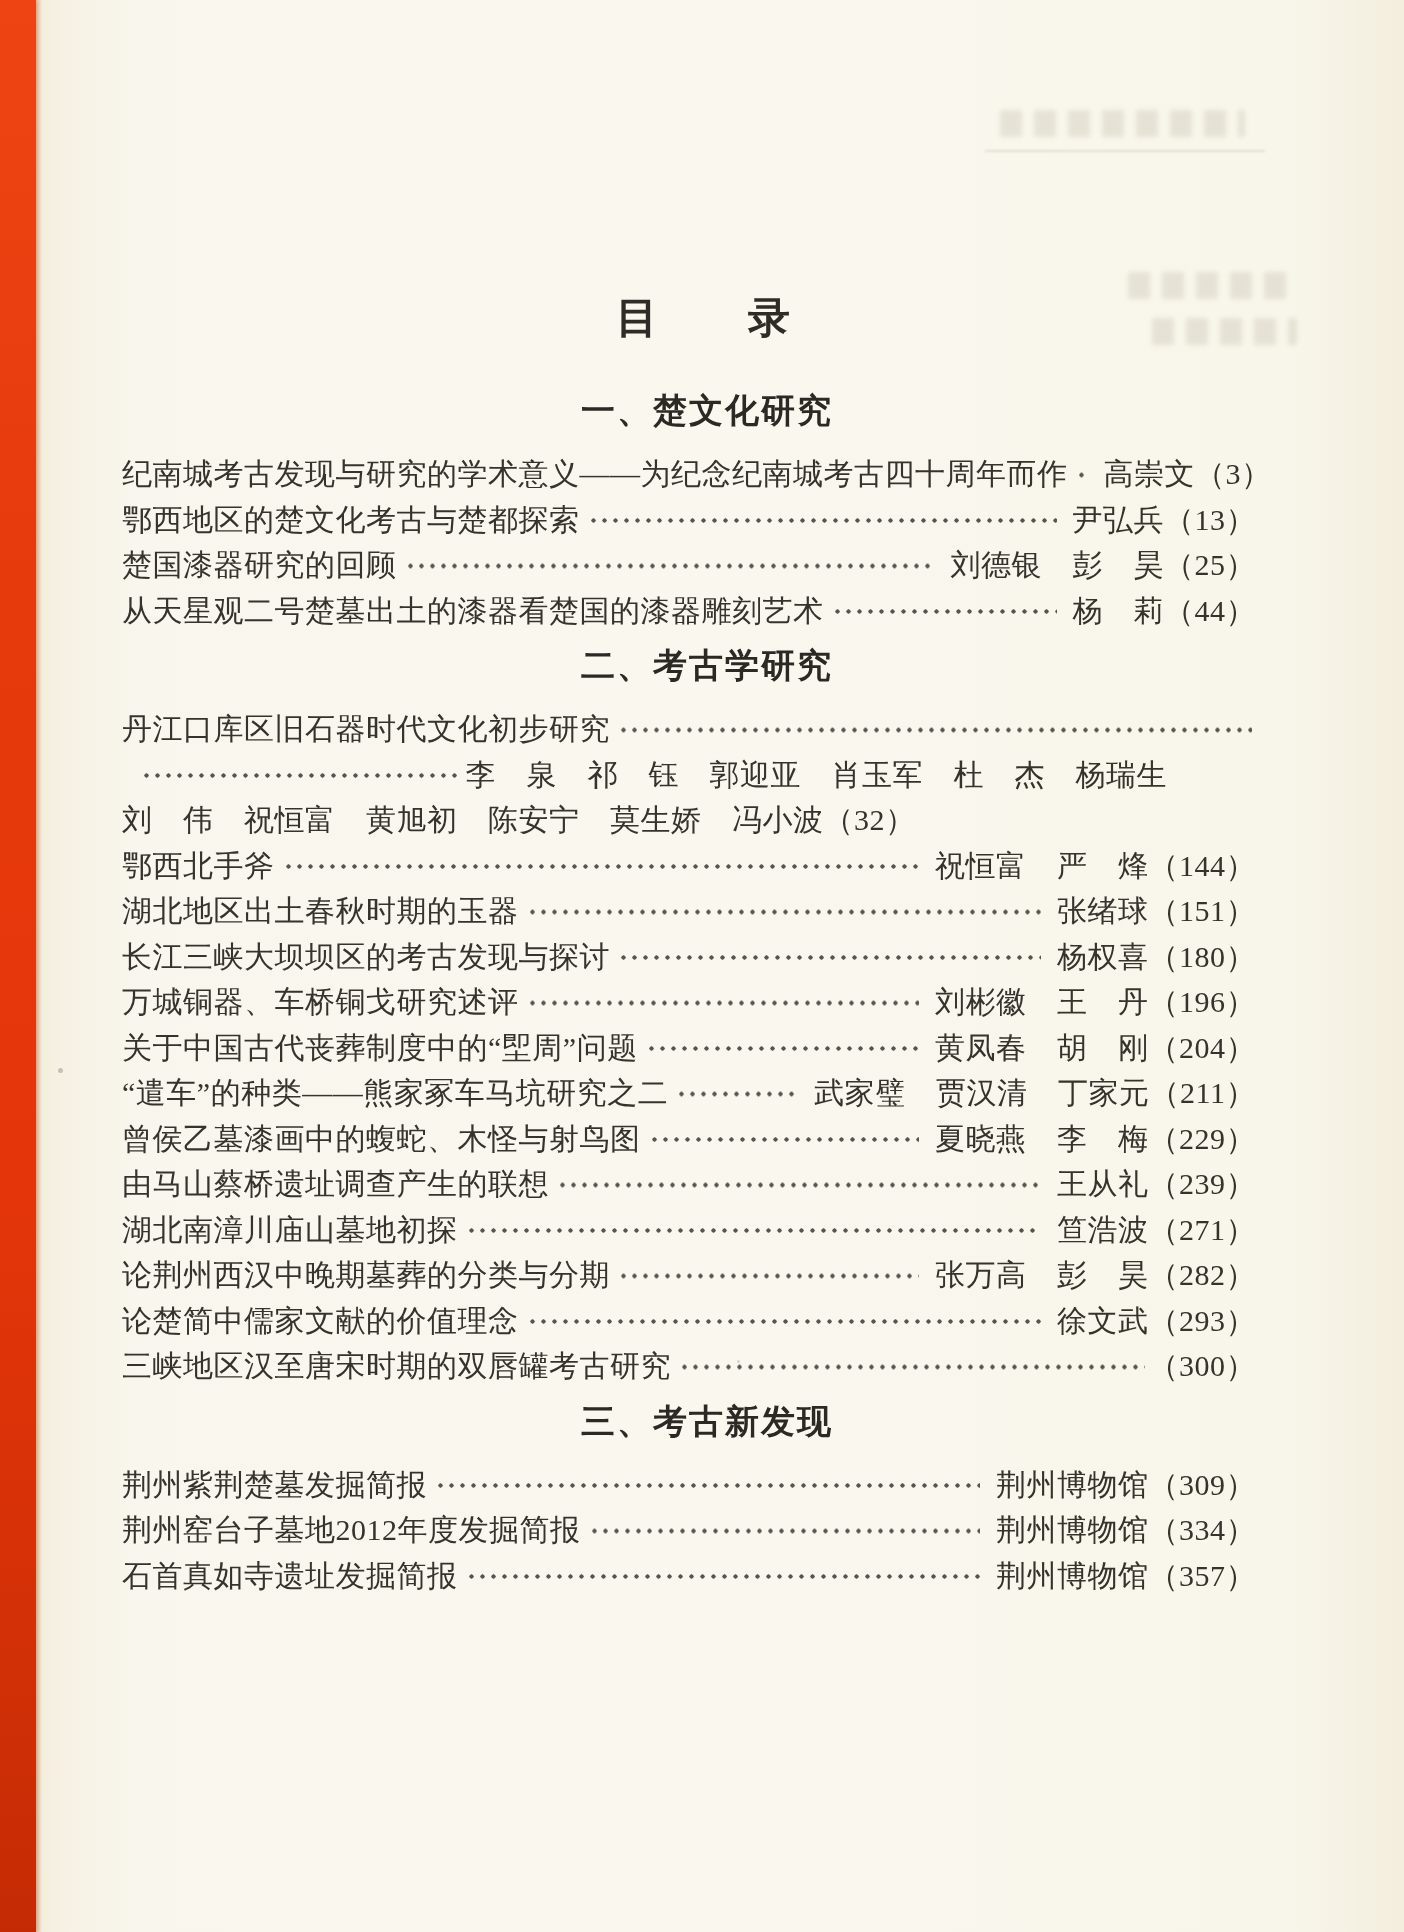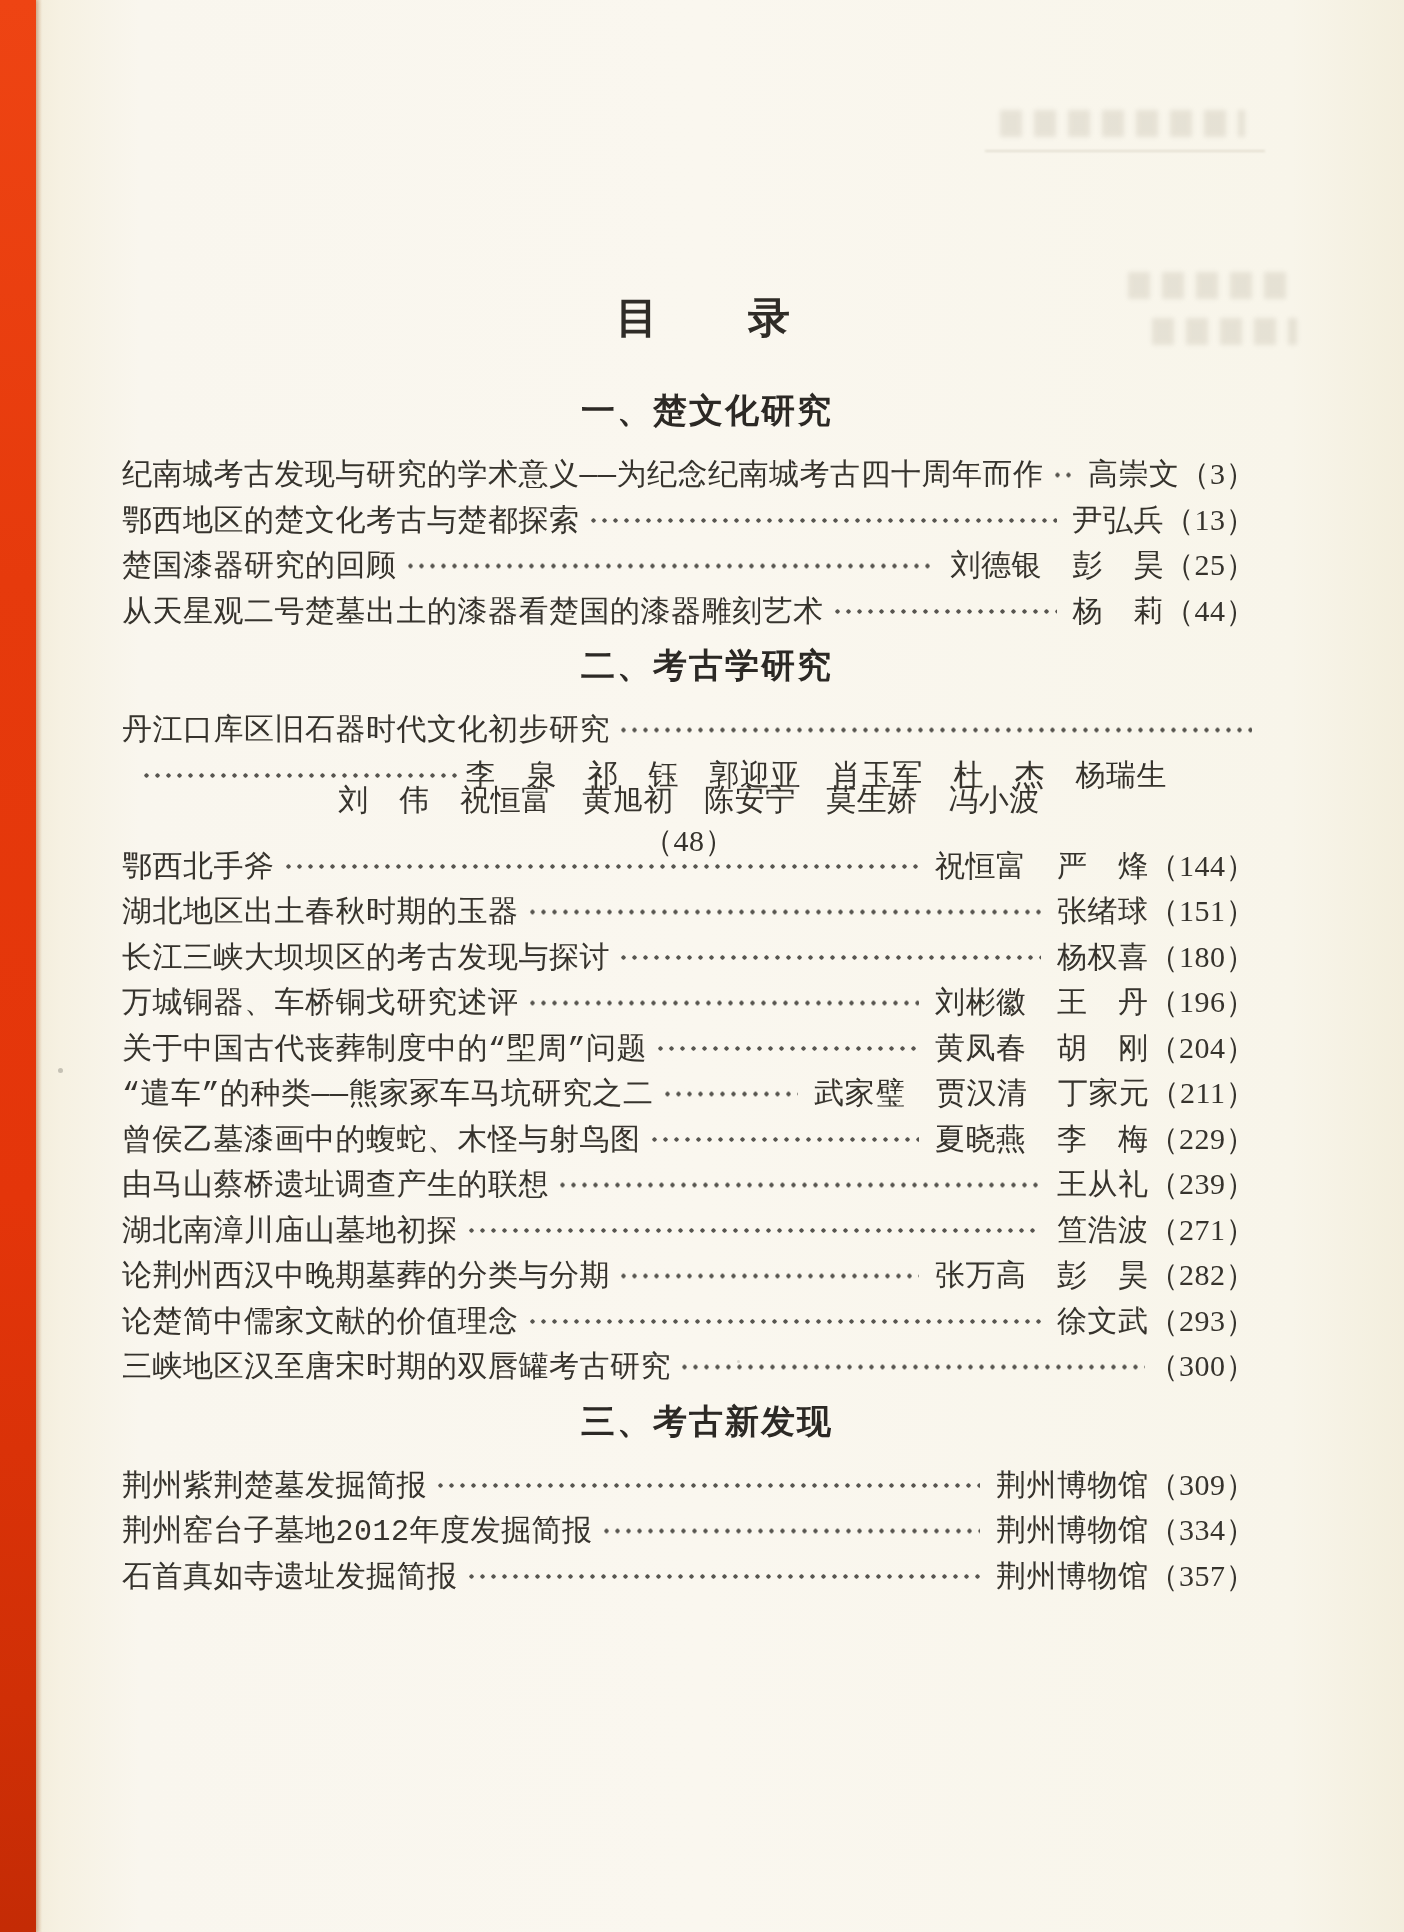--- a/index.html
+++ b/index.html
@@ -39,30 +39,30 @@
     color:#2c2925;letter-spacing:2px;
     font-family:"Liberation Sans", sans-serif;
     margin-top:9px;margin-bottom:18.5px;
   }
   .sec-heading.first{margin-top:40px;}
 
   .row{
     display:flex;align-items:center;height:45.5px;
     font-size:30px;letter-spacing:.5px;white-space:pre;
   }
-  .row .t{flex:none;font-family:Liberation Mono, monospace;}
+  .row .t{flex:none;}
   .leader{
     flex:1 1 auto;height:45.5px;margin:0 4px 0 8px;min-width:12px;
     background-image:radial-gradient(circle, rgba(52,50,45,.82) 1.9px, rgba(52,50,45,0) 2.4px);
     background-size:11px 45.5px;background-repeat:repeat-x;background-position:center left;
   }
   .a{flex:none;padding-left:12px;}
   .p{flex:none;}
   .row.cont-dots{padding-left:11px;padding-right:89px;justify-content:flex-end;}
-  .row.cont-end{justify-content:center;flex-direction:column;}
+  .row.cont-end{justify-content:flex-start;}
 
   
   .bleed{position:absolute;filter:blur(2.5px);opacity:.16;pointer-events:none;}
   .bleed.blobs{
     background-image:repeating-linear-gradient(90deg, #8a7f66 0 22px, rgba(138,127,102,0) 22px 34px);
   }
   .bleed.rule{background:#9a8f74;opacity:.22;filter:blur(1px);}
   .speck{position:absolute;border-radius:50%;background:#6b675e;pointer-events:none;}
 </style>
 </head>
@@ -81,21 +81,21 @@
   <div class="doc-title">目　　录</div>
   <div id="toc">
       <div class="sec-heading first">一、楚文化研究</div>
       <div class="row"><span class="t">纪南城考古发现与研究的学术意义——为纪念纪南城考古四十周年而作</span><span class="leader"></span><span class="a">高崇文</span><span class="p">（3）</span></div>
       <div class="row"><span class="t">鄂西地区的楚文化考古与楚都探索</span><span class="leader"></span><span class="a">尹弘兵</span><span class="p">（13）</span></div>
       <div class="row"><span class="t">楚国漆器研究的回顾</span><span class="leader"></span><span class="a">刘德银　彭　昊</span><span class="p">（25）</span></div>
       <div class="row"><span class="t">从天星观二号楚墓出土的漆器看楚国的漆器雕刻艺术</span><span class="leader"></span><span class="a">杨　莉</span><span class="p">（44）</span></div>
       <div class="sec-heading">二、考古学研究</div>
       <div class="row"><span class="t">丹江口库区旧石器时代文化初步研究</span><span class="leader"></span></div>
       <div class="row cont-dots"><span class="leader"></span><span class="t">李　泉　祁　钰　郭迎亚　肖玉军　杜　杰　杨瑞生</span></div>
-      <div class="row cont-end"><span class="t">刘　伟　祝恒富　黄旭初　陈安宁　莫生娇　冯小波</span><span class="p">（48）</span></div>
+      <div class="row cont-end"><span class="t">刘　伟　祝恒富　黄旭初　陈安宁　莫生娇　冯小波</span><span class="p">（32）</span></div>
       <div class="row"><span class="t">鄂西北手斧</span><span class="leader"></span><span class="a">祝恒富　严　烽</span><span class="p">（144）</span></div>
       <div class="row"><span class="t">湖北地区出土春秋时期的玉器</span><span class="leader"></span><span class="a">张绪球</span><span class="p">（151）</span></div>
       <div class="row"><span class="t">长江三峡大坝坝区的考古发现与探讨</span><span class="leader"></span><span class="a">杨权喜</span><span class="p">（180）</span></div>
       <div class="row"><span class="t">万城铜器、车桥铜戈研究述评</span><span class="leader"></span><span class="a">刘彬徽　王　丹</span><span class="p">（196）</span></div>
       <div class="row"><span class="t">关于中国古代丧葬制度中的“堲周”问题</span><span class="leader"></span><span class="a">黄凤春　胡　刚</span><span class="p">（204）</span></div>
       <div class="row"><span class="t">“遣车”的种类——熊家冢车马坑研究之二</span><span class="leader"></span><span class="a">武家璧　贾汉清　丁家元</span><span class="p">（211）</span></div>
       <div class="row"><span class="t">曾侯乙墓漆画中的蝮蛇、木怪与射鸟图</span><span class="leader"></span><span class="a">夏晓燕　李　梅</span><span class="p">（229）</span></div>
       <div class="row"><span class="t">由马山蔡桥遗址调查产生的联想</span><span class="leader"></span><span class="a">王从礼</span><span class="p">（239）</span></div>
       <div class="row"><span class="t">湖北南漳川庙山墓地初探</span><span class="leader"></span><span class="a">笪浩波</span><span class="p">（271）</span></div>
       <div class="row"><span class="t">论荆州西汉中晚期墓葬的分类与分期</span><span class="leader"></span><span class="a">张万高　彭　昊</span><span class="p">（282）</span></div>

